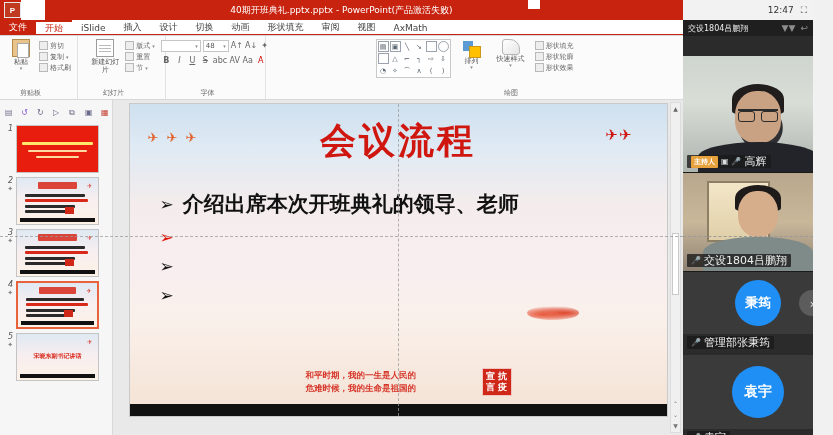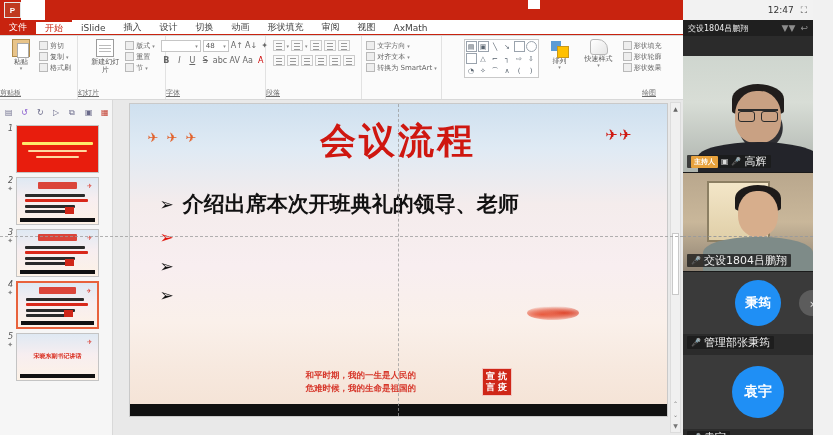--- a/index.html
+++ b/index.html
@@ -60,22 +60,22 @@
     height: 64px; background: #fbfbfb; border-bottom: 1px solid #d8d8d8;
     display: flex; align-items: stretch; font-size: 7px; color: #585858;
     position: relative;
   }
   .rgroup {
     position: relative; display: flex; flex-direction: column;
     align-items: center; justify-content: flex-start;
     padding: 2px 4px 0 4px; border-right: 1px solid #e2e2e2;
   }
   .rgroup .gname {
-    position: absolute; bottom: 1px; left: 0; right: 16px; text-align: left;
-    font-size: 7px; color: #6b6b6b; text-decoration: underline;
+    position: absolute; bottom: 1px; left: 0; right: 16px; text-align: center;
+    font-size: 7px; color: #6b6b6b;
   }
   .gbody { display: flex; align-items: flex-start; gap: 3px; padding-top: 1px; }
   .bigbtn {
     display: flex; flex-direction: column; align-items: center; width: 30px;
     font-size: 7px; color: #555; line-height: 1.15; text-align: center;
   }
   .bigicon { width: 18px; height: 18px; margin-bottom: 1px; position: relative; }
   .smallrow { display: flex; flex-direction: column; gap: 0; padding-top: 1px; }
   .smallbtn {
     display: flex; align-items: center; gap: 2px; font-size: 7px;
@@ -373,20 +373,21 @@
 <div id="app">
 
   <div class="ppt-window">
 
     <div class="titlebar">
       <div class="ppt-logo">
         <span>P</span>
       </div>
       <div class="tb-left-block"></div>
       <div class="tb-notch"></div>
+      <div class="tb-title">40期开班典礼.pptx.pptx -  PowerPoint(产品激活失败)</div>
     </div>
 
     <div class="tabstrip">
       <div class="tab-file">文件</div>
       <div class="tab active">开始</div>
       <div class="tab">iSlide</div>
       <div class="tab">插入</div>
       <div class="tab">设计</div>
       <div class="tab">切换</div>
       <div class="tab">动画</div>
@@ -472,64 +473,21 @@
             <div class="fbtn" style="text-decoration:line-through">S</div>
             <div class="fbtn">abc</div>
             <div class="fbtn">AV</div>
             <div class="fbtn">Aa</div>
             <div class="fbtn" style="color:#c00">A</div>
           </div>
         </div>
         <div class="gname">字体</div>
       </div>
 
-      <div class="rgroup" style="width:96px">
-        <div class="gbody" style="flex-direction:column;gap:2px;align-items:flex-start">
-          <div class="prow">
-            <div class="pbtn"></div>
-            <span class="caret">▾</span>
-            <div class="pbtn"></div>
-            <span class="caret">▾</span>
-            <div class="pbtn"></div>
-            <div class="pbtn"></div>
-            <div class="pbtn"></div>
-          </div>
-          <div class="prow">
-            <div class="pbtn"></div>
-            <div class="pbtn"></div>
-            <div class="pbtn"></div>
-            <div class="pbtn"></div>
-            <div class="pbtn"></div>
-            <div class="pbtn"></div>
-          </div>
-        </div>
-        <div class="gname">段落</div>
-      </div>
-
-      <div class="rgroup" style="width:80px">
-        <div class="gbody">
-          <div class="smallrow">
-            <div class="smallbtn">
-              <span class="sicon"></span>
-              <span>文字方向</span>
-              <span class="caret">▾</span>
-            </div>
-            <div class="smallbtn">
-              <span class="sicon"></span>
-              <span>对齐文本</span>
-              <span class="caret">▾</span>
-            </div>
-            <div class="smallbtn">
-              <span class="sicon"></span>
-              <span>转换为 SmartArt</span>
-              <span class="caret">▾</span>
-            </div>
-          </div>
-        </div>
-      </div>
+
 
       <div class="rgroup" style="width:auto;flex:1;border-right:none">
         <div class="gbody" style="gap:6px">
           <div class="shapes">
             <div class="shp">▤</div>
             <div class="shp">▣</div>
             <div class="shp plain">╲</div>
             <div class="shp plain">↘</div>
             <div class="shp"></div>
             <div class="shp" style="border-radius:50%"></div>

